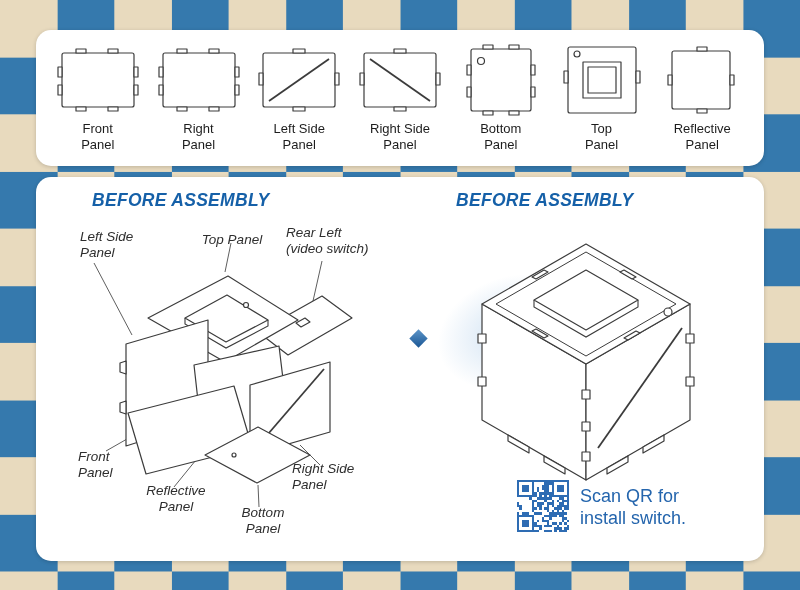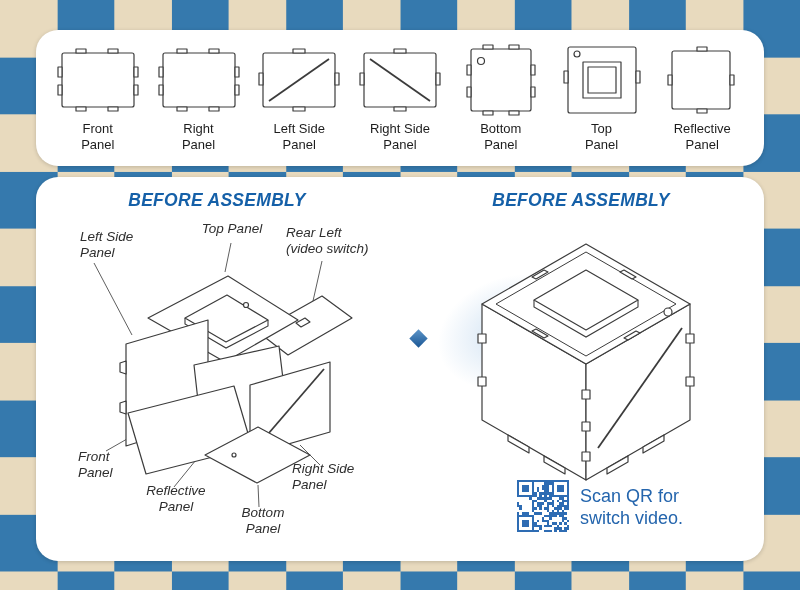--- a/index.html
+++ b/index.html
@@ -7,48 +7,48 @@
     --label:#2e2e2e; --qr:#2e6cb3; --caption:#2465ad;
   }
   *{margin:0;padding:0;box-sizing:border-box}
   html,body{width:800px;height:590px;overflow:hidden}
   body{
     font-family:"Liberation Sans",sans-serif;
     background:conic-gradient(var(--blue) 0 90deg, var(--tan) 0 180deg, var(--blue) 0 270deg, var(--tan) 0) 0 0 / 114.3px 114.3px;
     position:relative;
   }
   .page{position:absolute;inset:0}
-  .card{position:absolute;left:36px;width:728px;background:#fff;border-radius:22px;box-shadow:0 1px 4px rgba(0,0,0,.18)}
+  .card{position:absolute;left:36px;width:728px;background:#fff;border-radius:15px;box-shadow:0 1px 4px rgba(0,0,0,.18)}
   .strip-card{top:30px;height:136px;display:flex;justify-content:space-evenly;align-items:center;padding:12px 10px}
   .main-card{top:177px;height:384px}
 
   .strip-item{display:flex;flex-direction:column;align-items:center;width:98px}
   .strip-label{margin-top:2px;text-align:center;font-size:13px;line-height:1.22;color:#1d1d1d}
   .strip-label span{display:block}
 
   
   .d{fill:#fff;stroke:var(--line);stroke-width:1.2;stroke-linejoin:round}
   .ln{fill:none;stroke:var(--line);stroke-width:1.1}
   .ln2{fill:none;stroke:var(--line);stroke-width:1}
   .diag{stroke:var(--line);stroke-width:1.8;fill:none}
   .leader{stroke:#5f5f5f;stroke-width:1;fill:none}
 
-  .sec-title{position:absolute;top:13px;width:250px;text-align:center;font-size:17.5px;font-weight:bold;font-style:italic;color:var(--heading);letter-spacing:.3px}
+  .sec-title{position:absolute;top:13px;width:250px;text-align:left;font-size:17.5px;font-weight:bold;font-style:italic;color:var(--heading);letter-spacing:.3px}
   .before-title{left:56px}
   .after-title{left:420px}
 
   .before-svg{position:absolute;left:38px;top:38px;width:340px;height:330px}
   .after-svg{position:absolute;left:410px;top:45px;width:270px;height:265px}
   .after-glow{position:absolute;left:400px;top:100px;width:150px;height:110px;border-radius:50%;
     background:radial-gradient(closest-side,rgba(147,188,226,.45),rgba(147,188,226,0));transform:rotate(-20deg)}
 
   .plabel{position:absolute;font-style:italic;font-size:13.5px;line-height:1.22;color:var(--label)}
   .plabel span{display:block}
   .lbl-left{left:44px;top:52px}
-  .lbl-top{left:156px;top:44px;width:80px;text-align:center}
+  .lbl-top{left:156px;top:55px;width:80px;text-align:center}
   .lbl-rear{left:250px;top:48px}
   .lbl-front{left:42px;top:272px}
   .lbl-reflective{left:98px;top:306px;width:84px;text-align:center}
   .lbl-bottom{left:192px;top:328px;width:70px;text-align:center}
   .lbl-right{left:256px;top:284px;width:86px}
 
   .diamond{position:absolute;left:376px;top:155px;width:13px;height:13px;transform:rotate(45deg);
     background:linear-gradient(135deg,#5d95c9,#1a5694)}
 
   .qr{position:absolute;left:481px;top:303px;width:52px;height:52px;background:#fff;
@@ -724,17 +724,17 @@
         <div></div>
         <div class="on"></div>
         <div></div>
         <div class="on"></div>
         <div class="on"></div>
         <div class="on"></div>
         <div></div>
       </div>
     <div class="qr-caption">
       <span>Scan QR for</span>
-      <span>switch video.</span>
+      <span>install switch.</span>
     </div>
 
   </section>
 </div>
 
 </body></html>

